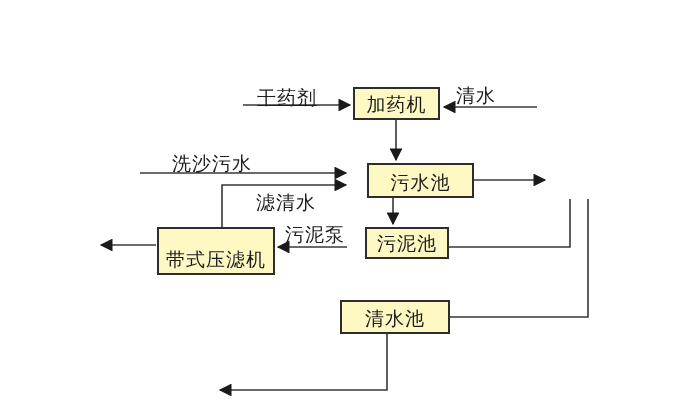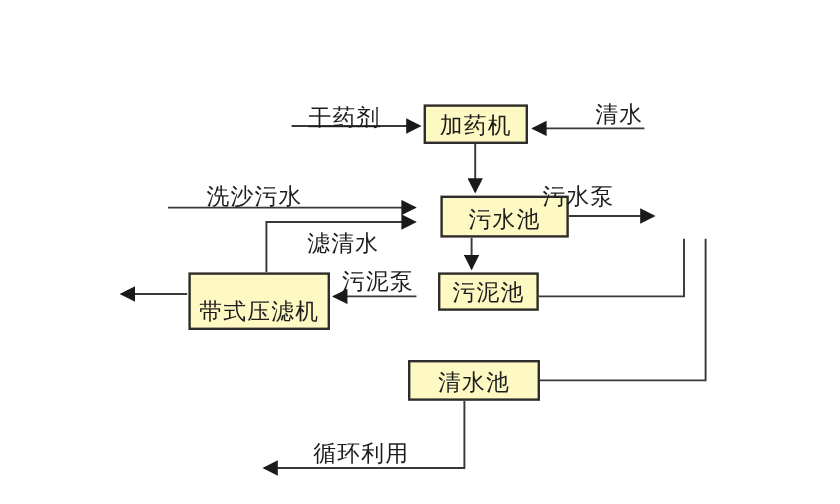--- a/index.html
+++ b/index.html
@@ -96,27 +96,25 @@
   <div class="node" style="left:157px; top:227px; width:118px; height:48px;">
     <span>带式压滤机</span>
   </div>
 
   <div class="node" style="left:340px; top:300px; width:110px; height:34px;">
     <span>清水池</span>
   </div>
 
   <div class="edge-label" style="left:257px; top:85px;text-decoration:underline;">干药剂</div>
 
-  <div class="edge-label" style="left:496px; top:83px;">清水</div>
+  <div class="edge-label" style="left:456px; top:83px;">清水</div>
 
   <div class="edge-label" style="left:172px; top:151px;">洗沙污水</div>
 
-  <div class="edge-label" style="left:452px; top:151px;">污水泵</div>
 
   <div class="edge-label" style="left:256px; top:190px;">滤清水</div>
 
   <div class="edge-label" style="left:285px; top:222px;">污泥泵</div>
 
 
 
-  <div class="edge-label" style="left:261px; top:365px;">循环利用</div>
 
 </div>
 
 </body></html>

